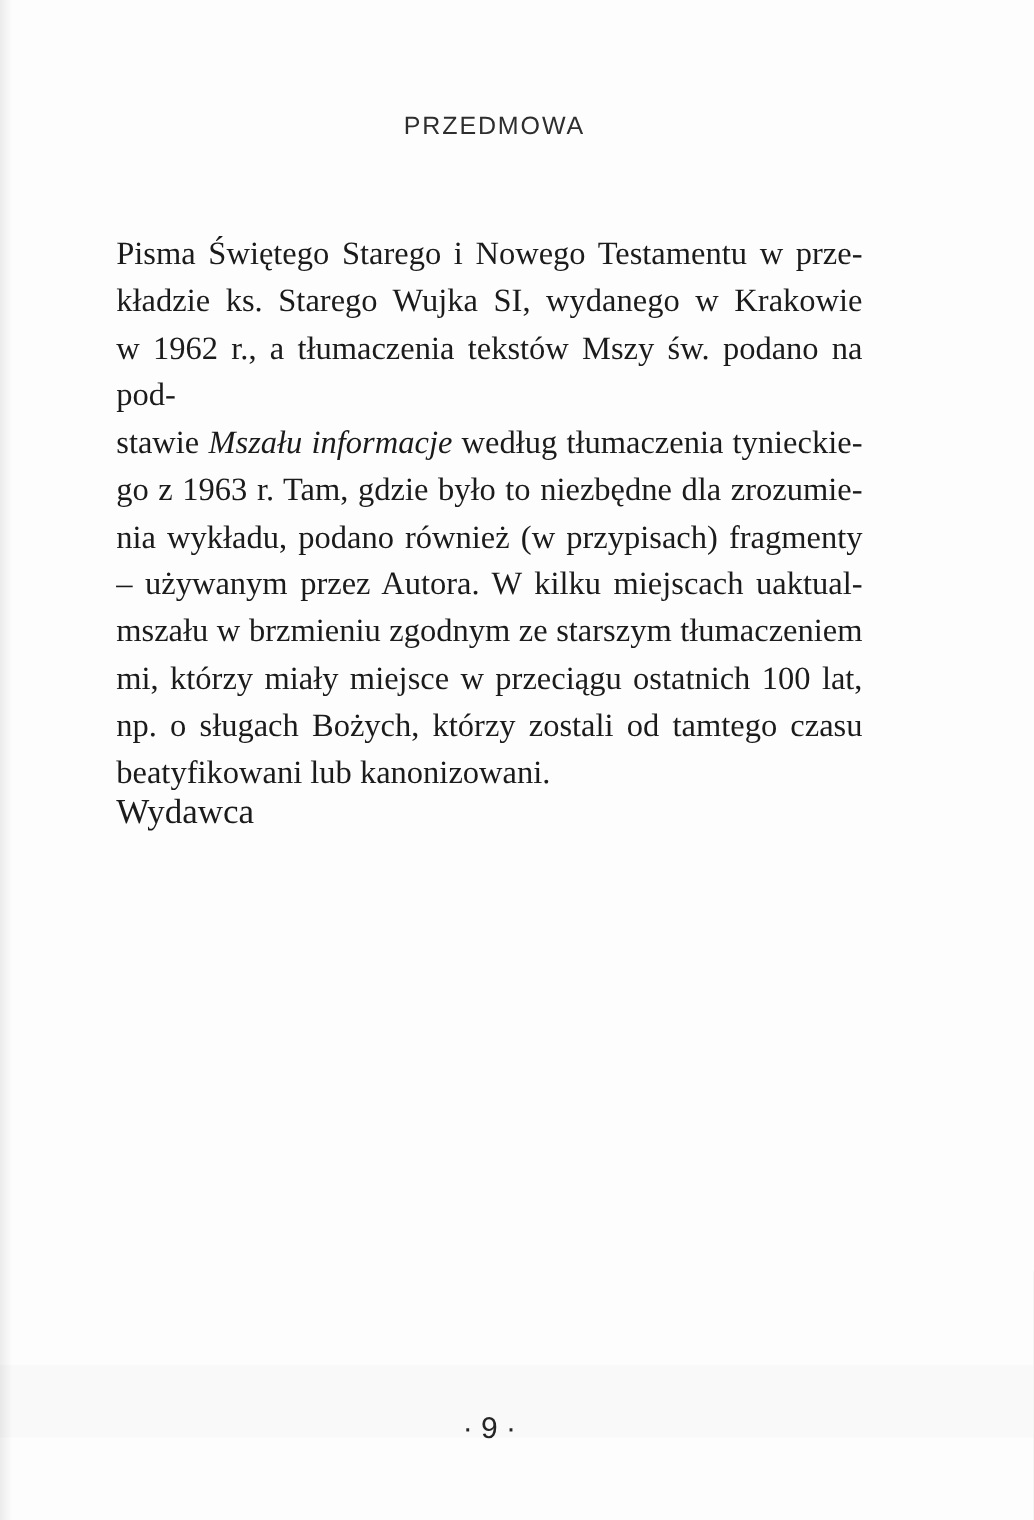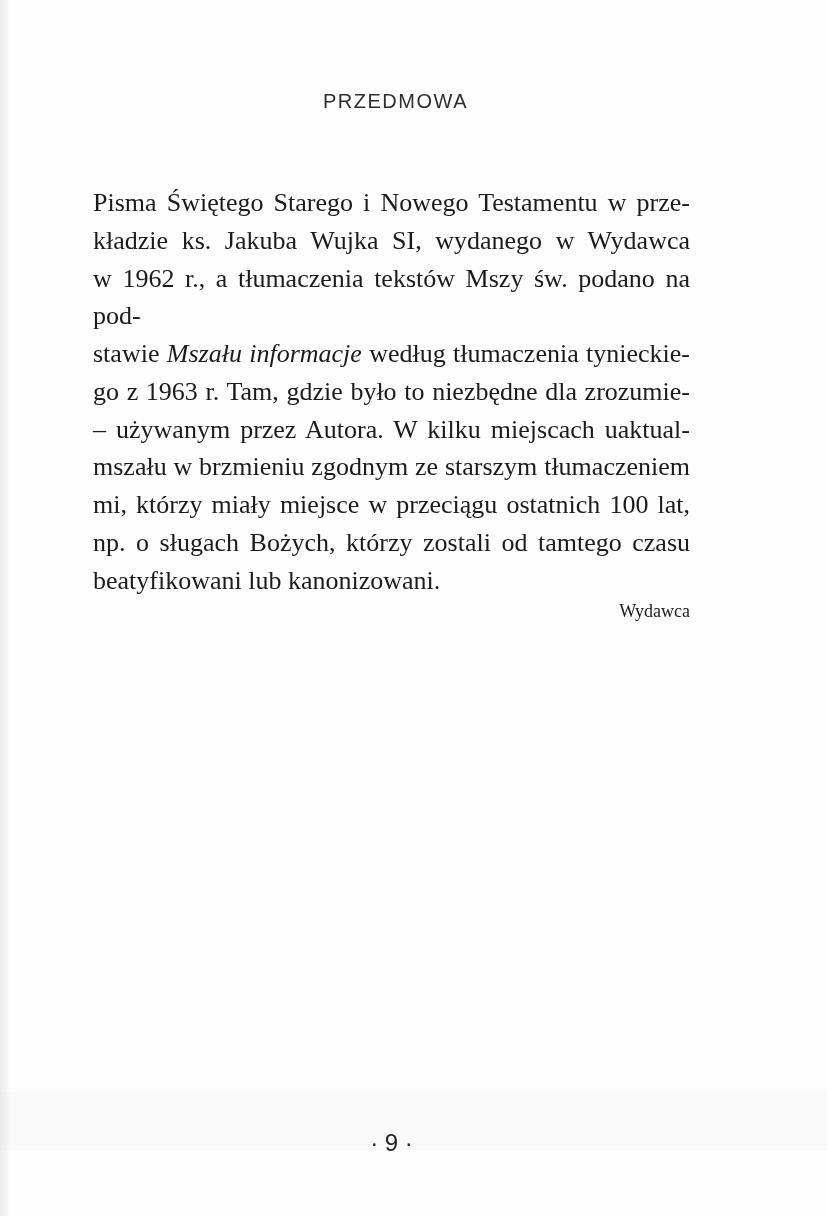--- a/index.html
+++ b/index.html
@@ -68,22 +68,22 @@
     white-space: normal;
   }
   .line.last {
     text-align-last: left;
   }
   .italic {
     font-style: italic;
   }
   .signature {
     margin-top: -6px;
-    text-align: right;
-    font-size: 18px;
+    text-align: left;
+    font-size: 28px;
     line-height: 37.75px;
   }
   .page-number {
     position: absolute;
     left: 0;
     top: 1129px;
     width: 100%;
     text-align: center;
     font-family: "Liberation Sans", sans-serif;
     font-size: 24px;
@@ -93,24 +93,25 @@
 </style>
 </head>
 <body>
 
 <div class="page">
   <div class="scan-band"></div>
   <div class="textblock">
     <div class="heading">PRZEDMOWA</div>
     <div class="body-text">
         <div class="line"><span>Pisma Świętego Starego i Nowego Testamentu w prze-</span></div>
-        <div class="line"><span>kładzie ks. Jakuba Wujka SI, wydanego w Wydawca</span></div>
+        <div class="line"><span>kładzie ks. Starego Wujka SI, wydanego w Krakowie</span></div>
         <div class="line"><span>w 1962 r., a tłumaczenia tekstów Mszy św. podano na pod-</span></div>
         <div class="line"><span>stawie </span><span class="italic">Mszału informacje</span><span> według tłumaczenia tynieckie-</span></div>
         <div class="line"><span>go z 1963 r. Tam, gdzie było to niezbędne dla zrozumie-</span></div>
+        <div class="line"><span>nia wykładu, podano również (w przypisach) fragmenty</span></div>
         <div class="line"><span>– używanym przez Autora. W kilku miejscach uaktual-</span></div>
         <div class="line"><span>mszału w brzmieniu zgodnym ze starszym tłumaczeniem</span></div>
         <div class="line"><span>mi, którzy miały miejsce w przeciągu ostatnich 100 lat,</span></div>
         <div class="line"><span>np. o sługach Bożych, którzy zostali od tamtego czasu</span></div>
         <div class="line last"><span>beatyfikowani lub kanonizowani.</span></div>
         <div class="signature">Wydawca</div>
       </div>
     <div class="page-number">· 9 ·</div>
   </div>
 </div>

